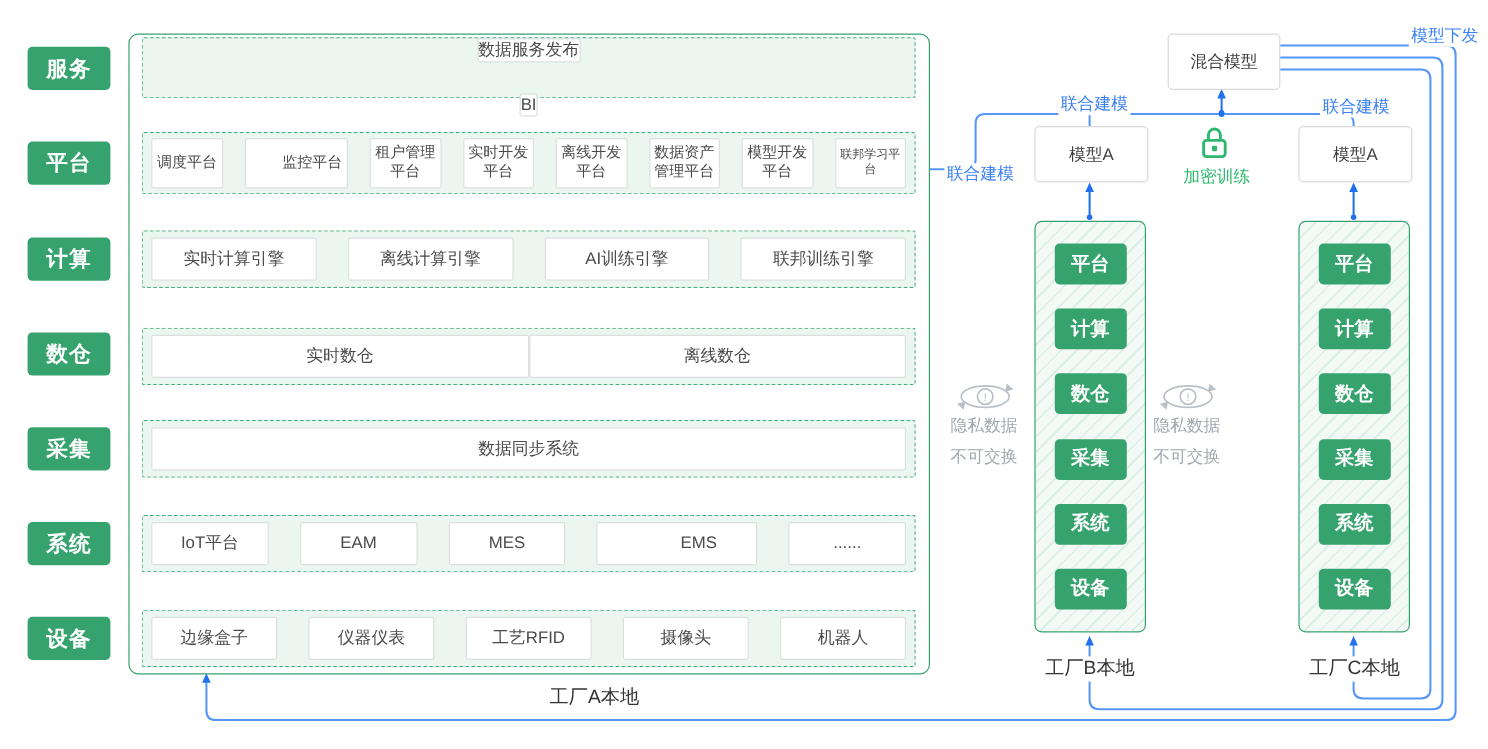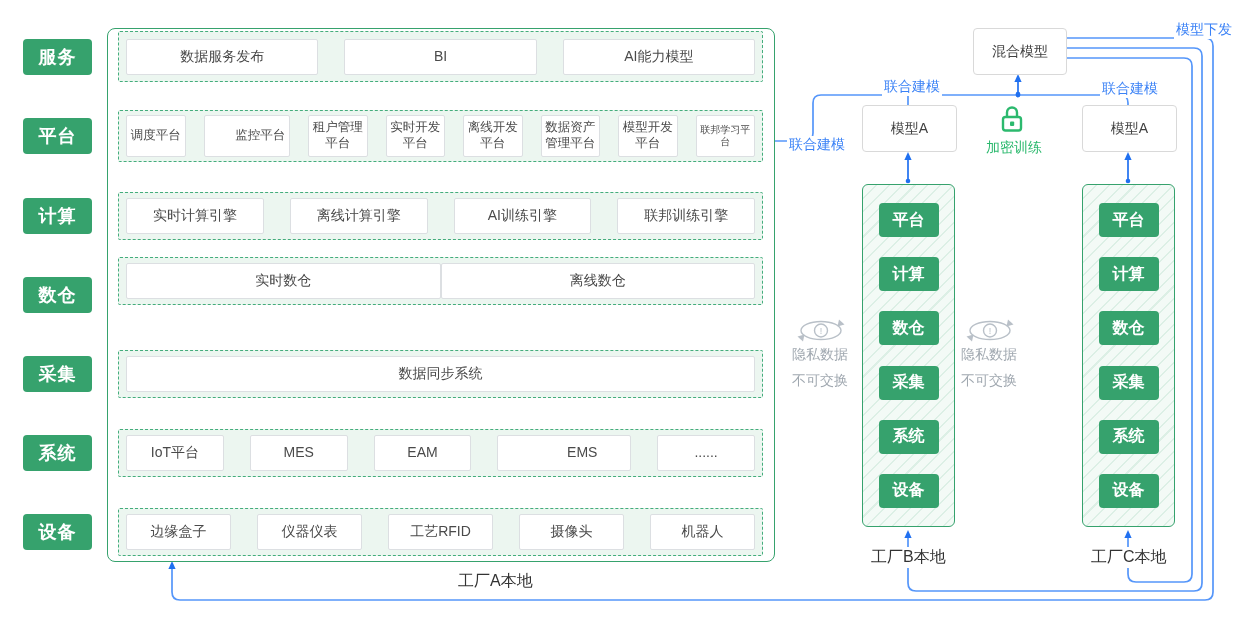--- a/index.html
+++ b/index.html
@@ -126,52 +126,52 @@
       <div class="left-label" style="top: 118px;">平台</div>
       <div class="left-label" style="top: 198px;">计算</div>
       <div class="left-label" style="top: 277px;">数仓</div>
       <div class="left-label" style="top: 356px;">采集</div>
       <div class="left-label" style="top: 435px;">系统</div>
       <div class="left-label" style="top: 514px;">设备</div>
     </div>
 
   <div class="main-box"></div>
   <div id="rows">
-      <div class="row" style="top: 31px; height: 51px; gap: 26px;">
+      <div class="row" style="top: 31px; height: 51px; gap: 26px; flex-direction: column;">
         <div class="wbox" style="height: 34px; font-size: 14px;">数据服务发布</div>
         <div class="wbox" style="height: 34px; font-size: 14px;">BI</div>
         <div class="wbox" style="height: 34px; font-size: 14px;">AI能力模型</div>
       </div>
       <div class="row" style="top: 110px; height: 52px; gap: 18px;">
         <div class="wbox" style="height: 40px; font-size: 12.5px; font-family: Liberation Serif, serif;">调度平台</div>
         <div class="wbox" style="height: 40px; font-size: 12.5px; padding-left: 27px;">监控平台</div>
         <div class="wbox" style="height: 40px; font-size: 12.5px;">租户管理平台</div>
         <div class="wbox" style="height: 40px; font-size: 12.5px;">实时开发平台</div>
         <div class="wbox" style="height: 40px; font-size: 12.5px;">离线开发平台</div>
         <div class="wbox" style="height: 40px; font-size: 12.5px;">数据资产管理平台</div>
         <div class="wbox" style="height: 40px; font-size: 12.5px;">模型开发平台</div>
         <div class="wbox" style="height: 40px; font-size: 10px;">联邦学习平台</div>
       </div>
       <div class="row" style="top: 192px; height: 48px; gap: 26px;">
         <div class="wbox" style="height: 34px; font-size: 14px;">实时计算引擎</div>
         <div class="wbox" style="height: 34px; font-size: 14px;">离线计算引擎</div>
         <div class="wbox" style="height: 34px; font-size: 14px;">AI训练引擎</div>
         <div class="wbox" style="height: 34px; font-size: 14px;">联邦训练引擎</div>
       </div>
-      <div class="row" style="top: 257px; height: 48px;  justify-content: flex-end;">
+      <div class="row" style="top: 273px; height: 48px;  justify-content: flex-end;">
         <div class="wbox" style="height: 34px; font-size: 14px;">实时数仓</div>
         <div class="wbox" style="height: 34px; font-size: 14px;">离线数仓</div>
       </div>
       <div class="row" style="top: 350px; height: 48px; gap: 26px;">
         <div class="wbox" style="height: 34px; font-size: 14px;">数据同步系统</div>
       </div>
       <div class="row" style="top: 429px; height: 48px; gap: 26px;">
         <div class="wbox" style="height: 34px; font-size: 14px;">IoT平台</div>
+        <div class="wbox" style="height: 34px; font-size: 14px;">EAM</div>
         <div class="wbox" style="height: 34px; font-size: 14px;">MES</div>
-        <div class="wbox" style="height: 34px; font-size: 14px;">EAM</div>
         <div class="wbox" style="height: 34px; font-size: 14px; padding-left: 36px;">EMS</div>
         <div class="wbox" style="height: 34px; font-size: 14px;">......</div>
       </div>
       <div class="row" style="top: 508px; height: 48px; gap: 26px;">
         <div class="wbox" style="height: 34px; font-size: 14px;">边缘盒子</div>
         <div class="wbox" style="height: 34px; font-size: 14px;">仪器仪表</div>
         <div class="wbox" style="height: 34px; font-size: 14px;">工艺RFID</div>
         <div class="wbox" style="height: 34px; font-size: 14px;">摄像头</div>
         <div class="wbox" style="height: 34px; font-size: 14px;">机器人</div>
       </div>

